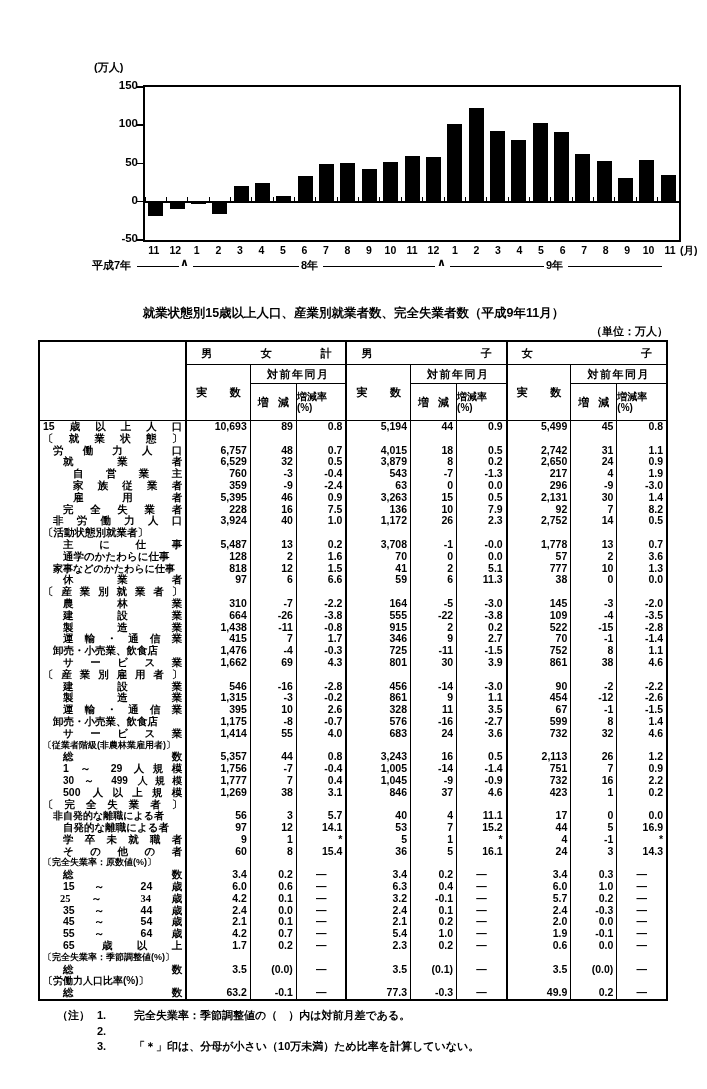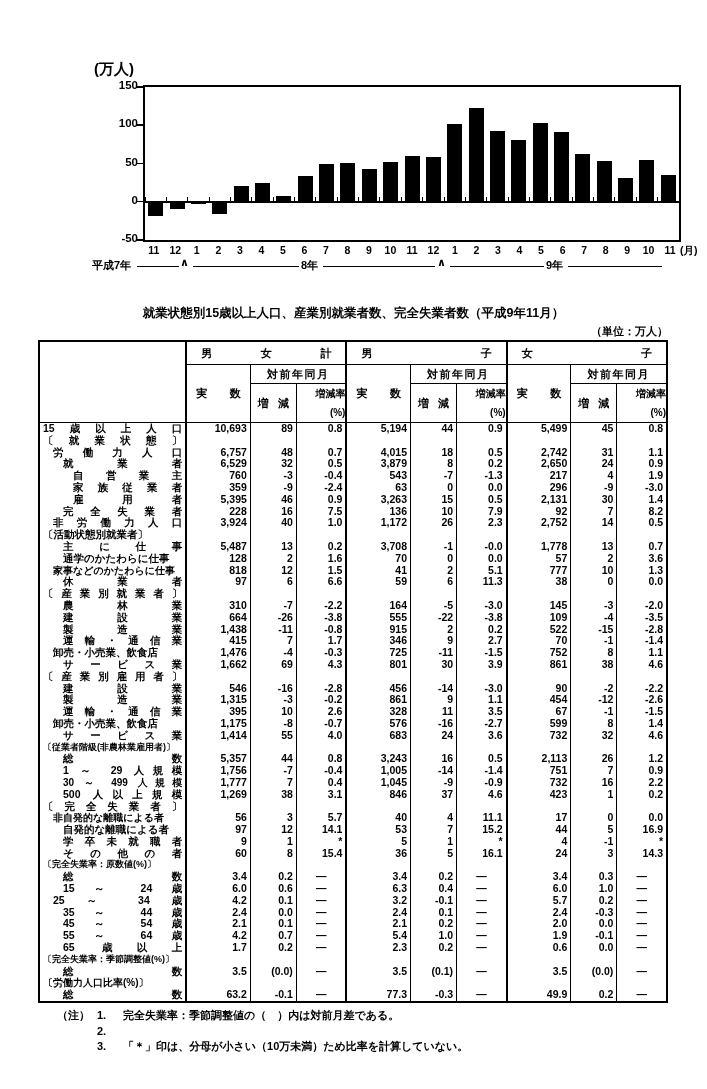--- a/index.html
+++ b/index.html
@@ -1,21 +1,21 @@
 <!DOCTYPE html>
 <html><head>
 <meta charset="utf-8">
 <style>
   html,body{margin:0;padding:0;background:#fff;}
   .page{position:relative;width:707px;height:1089px;background:#fff;color:#000;
         font-family:"Liberation Sans","DejaVu Sans",sans-serif;font-weight:700;}
   
   .fig-title{position:absolute;top:30px;left:0;width:100%;text-align:center;
              font-size:12.5px;letter-spacing:1px;}
-  .unit-lbl{position:absolute;left:94px;top:60px;font-size:15px;text-align:center;}
+  .unit-lbl{position:absolute;left:94px;top:60px;font-size:11px;text-align:center;}
   #plot{position:absolute;left:143px;top:85px;width:534px;height:153px;
         border:2px solid #000;background:#fff;}
   .bar{position:absolute;background:#000;}
   .zero{position:absolute;left:0;width:534px;height:2px;background:#000;}
   .ztick{position:absolute;width:1px;height:4px;background:#000;}
   .ytickmark{position:absolute;left:-9px;width:7px;height:1.5px;background:#000;}
   #yaxis{position:absolute;left:96px;top:86px;width:42px;height:153px;}
   .ylab{position:absolute;right:0;width:42px;text-align:right;font-size:11.5px;}
   #months{position:absolute;left:143px;top:244px;width:538px;display:flex;font-size:10.5px;}
   #months span{flex:1;text-align:center;}
@@ -30,31 +30,31 @@
        table-layout:fixed;border:2px solid #000;}
   #tbl th{padding:0;font-size:11px;font-weight:700;border-bottom:1px solid #000;}
   #tbl .gs{border-left:2px solid #000;}
   #tbl .bl1{border-left:1px solid #000;}
   .sp{text-align:justify;text-align-last:justify;-moz-text-align-last:justify;
       text-justify:inter-character;}
   .grp{padding:0 14px !important;height:22px;margin-left:30px;}
   .actual{padding:0 9px !important;}
   .yoy{text-align:center;letter-spacing:1.5px;height:18px;}
   .chg{padding:0 7px !important;height:36px;}
-  .rate{white-space:pre-line;text-align:right;font-size:10px !important;line-height:19px;height:36px;}
+  .rate{white-space:pre-line;text-align:left;font-size:10px !important;line-height:11px;height:36px;}
   #tbl td{padding:0;height:11.8px;line-height:11.8px;overflow:hidden;font-weight:700;}
   .lbl{font-size:10.5px;padding-right:3px !important;}
   .num{text-align:right;padding-right:3px !important;font-size:10.5px;}
   .dash{text-align:center !important;padding-right:0 !important;}
   
   #notes{position:absolute;left:57px;top:1008px;width:612px;font-size:11px;line-height:15.5px;}
   .nrow{display:flex;}
   .nprefix{width:40px;flex:none;}
   .nno{width:26px;flex:none;}
-  .ntxt{flex:1;}
+  .ntxt{flex:1;margin-left:11px;}
 </style>
 </head>
 <body>
 
 <div class="page">
 
   <div class="unit-lbl">(万人)</div>
   <div id="yaxis">
       <div class="ylab" style="top: -7px;">150</div>
       <div class="ylab" style="top: 31.25px;">100</div>
@@ -679,21 +679,21 @@
           <td class="num bl1">0.6</td>
           <td class="num bl1 dash">—</td>
           <td class="num gs">6.3</td>
           <td class="num bl1">0.4</td>
           <td class="num bl1 dash">—</td>
           <td class="num gs">6.0</td>
           <td class="num bl1">1.0</td>
           <td class="num bl1 dash">—</td>
         </tr>
         <tr>
-          <td class="lbl sp" style="padding-left: 13px;">25 ～ 34 歳</td>
+          <td class="lbl sp" style="padding-left: 20px; font-family: Liberation Serif, serif;">25 ～ 34 歳</td>
           <td class="num gs">4.2</td>
           <td class="num bl1">0.1</td>
           <td class="num bl1 dash">—</td>
           <td class="num gs">3.2</td>
           <td class="num bl1">-0.1</td>
           <td class="num bl1 dash">—</td>
           <td class="num gs">5.7</td>
           <td class="num bl1">0.2</td>
           <td class="num bl1 dash">—</td>
         </tr>

